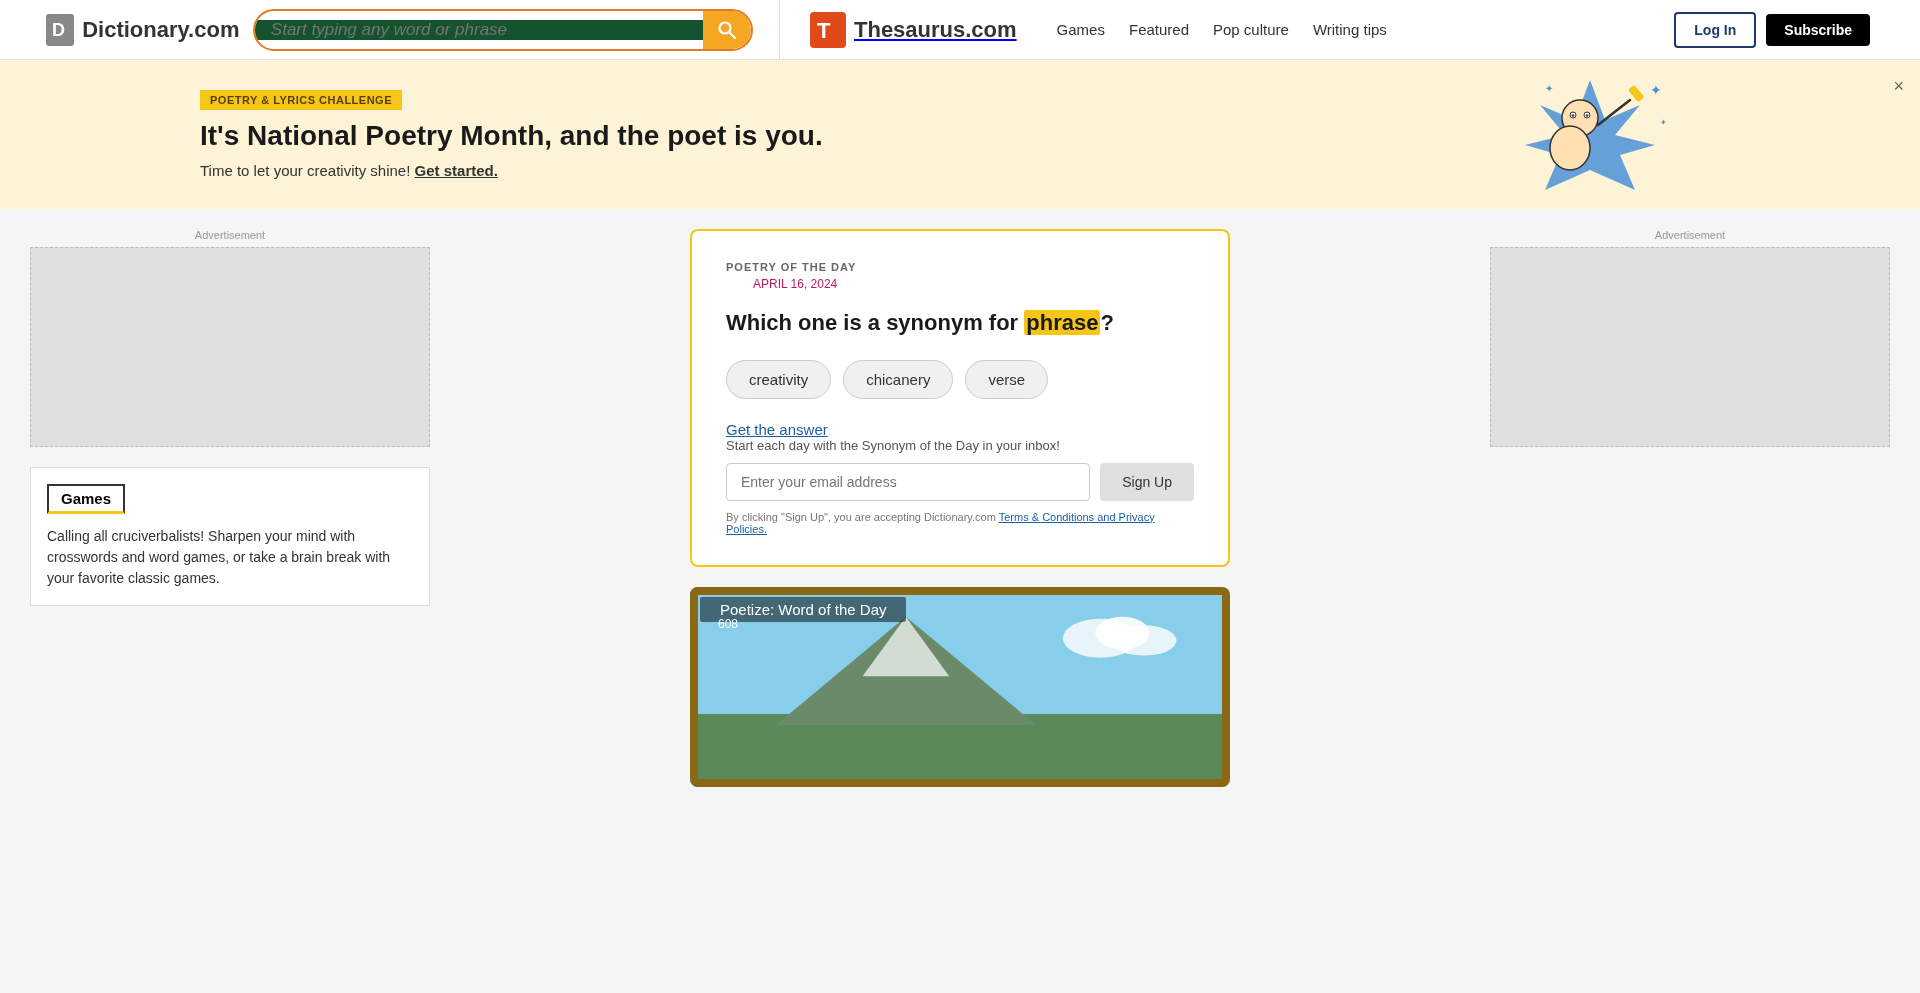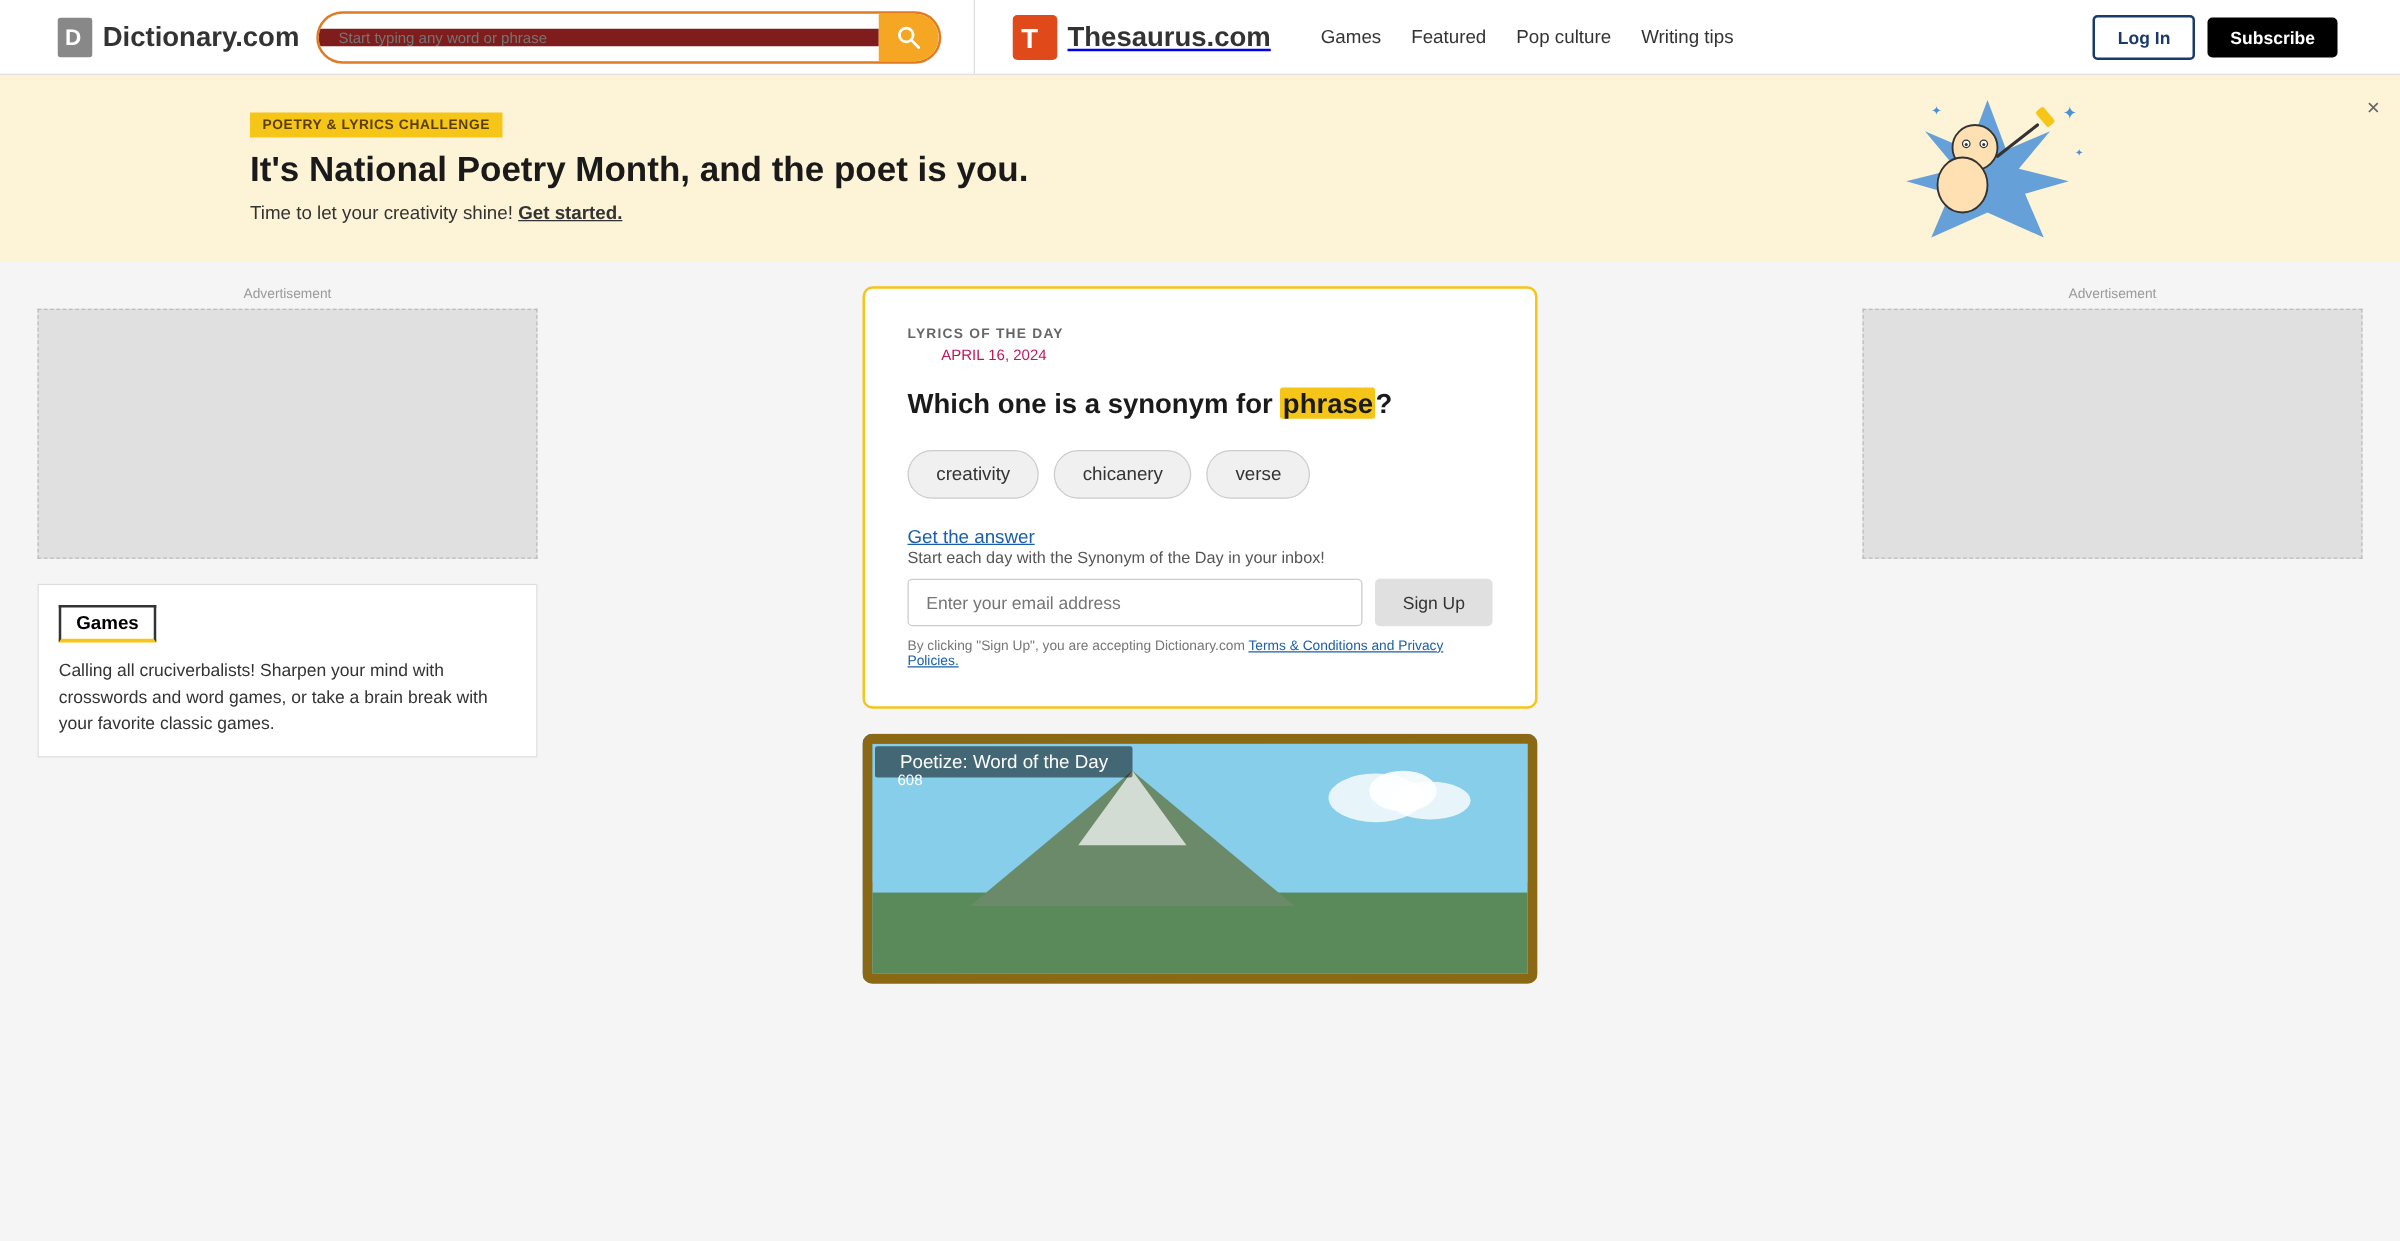--- a/index.html
+++ b/index.html
@@ -97,23 +97,24 @@
       border-radius: 30px;
       overflow: hidden;
       width: 500px;
       height: 42px;
     }
     .search-input {
       flex: 1;
       border: none;
       outline: none;
       padding: 0 16px;
-      font-size: 12px;
+      font-size: 17px;
       color: #999;
-      background: #7f1d1d;
+      background: #14532d;
+      font-style: italic;
     }
     .search-btn {
       background: #f5a623;
       border: none;
       width: 48px;
       height: 42px;
       cursor: pointer;
       display: flex;
       align-items: center;
       justify-content: center;
@@ -479,21 +480,21 @@
 
     <div class="games-section">
       <div class="games-tab">Games</div>
       <p class="games-text">Calling all cruciverbalists! Sharpen your mind with crosswords and word games, or take a brain break with your favorite classic games.</p>
     </div>
   </div>
 
   <div class="center-content">
 
     <div class="synonym-card">
-      <div class="card-label">LYRICS OF THE DAY</div>
+      <div class="card-label">POETRY OF THE DAY</div>
       <div class="card-date">APRIL 16, 2024</div>
 
       <div class="card-question">
         <span>Which one is a synonym for </span><span class="highlighted-word">phrase</span><span>?</span>
       </div>
 
       <div class="answer-options">
         <button class="answer-option">creativity</button>
         <button class="answer-option">chicanery</button>
         <button class="answer-option">verse</button>

